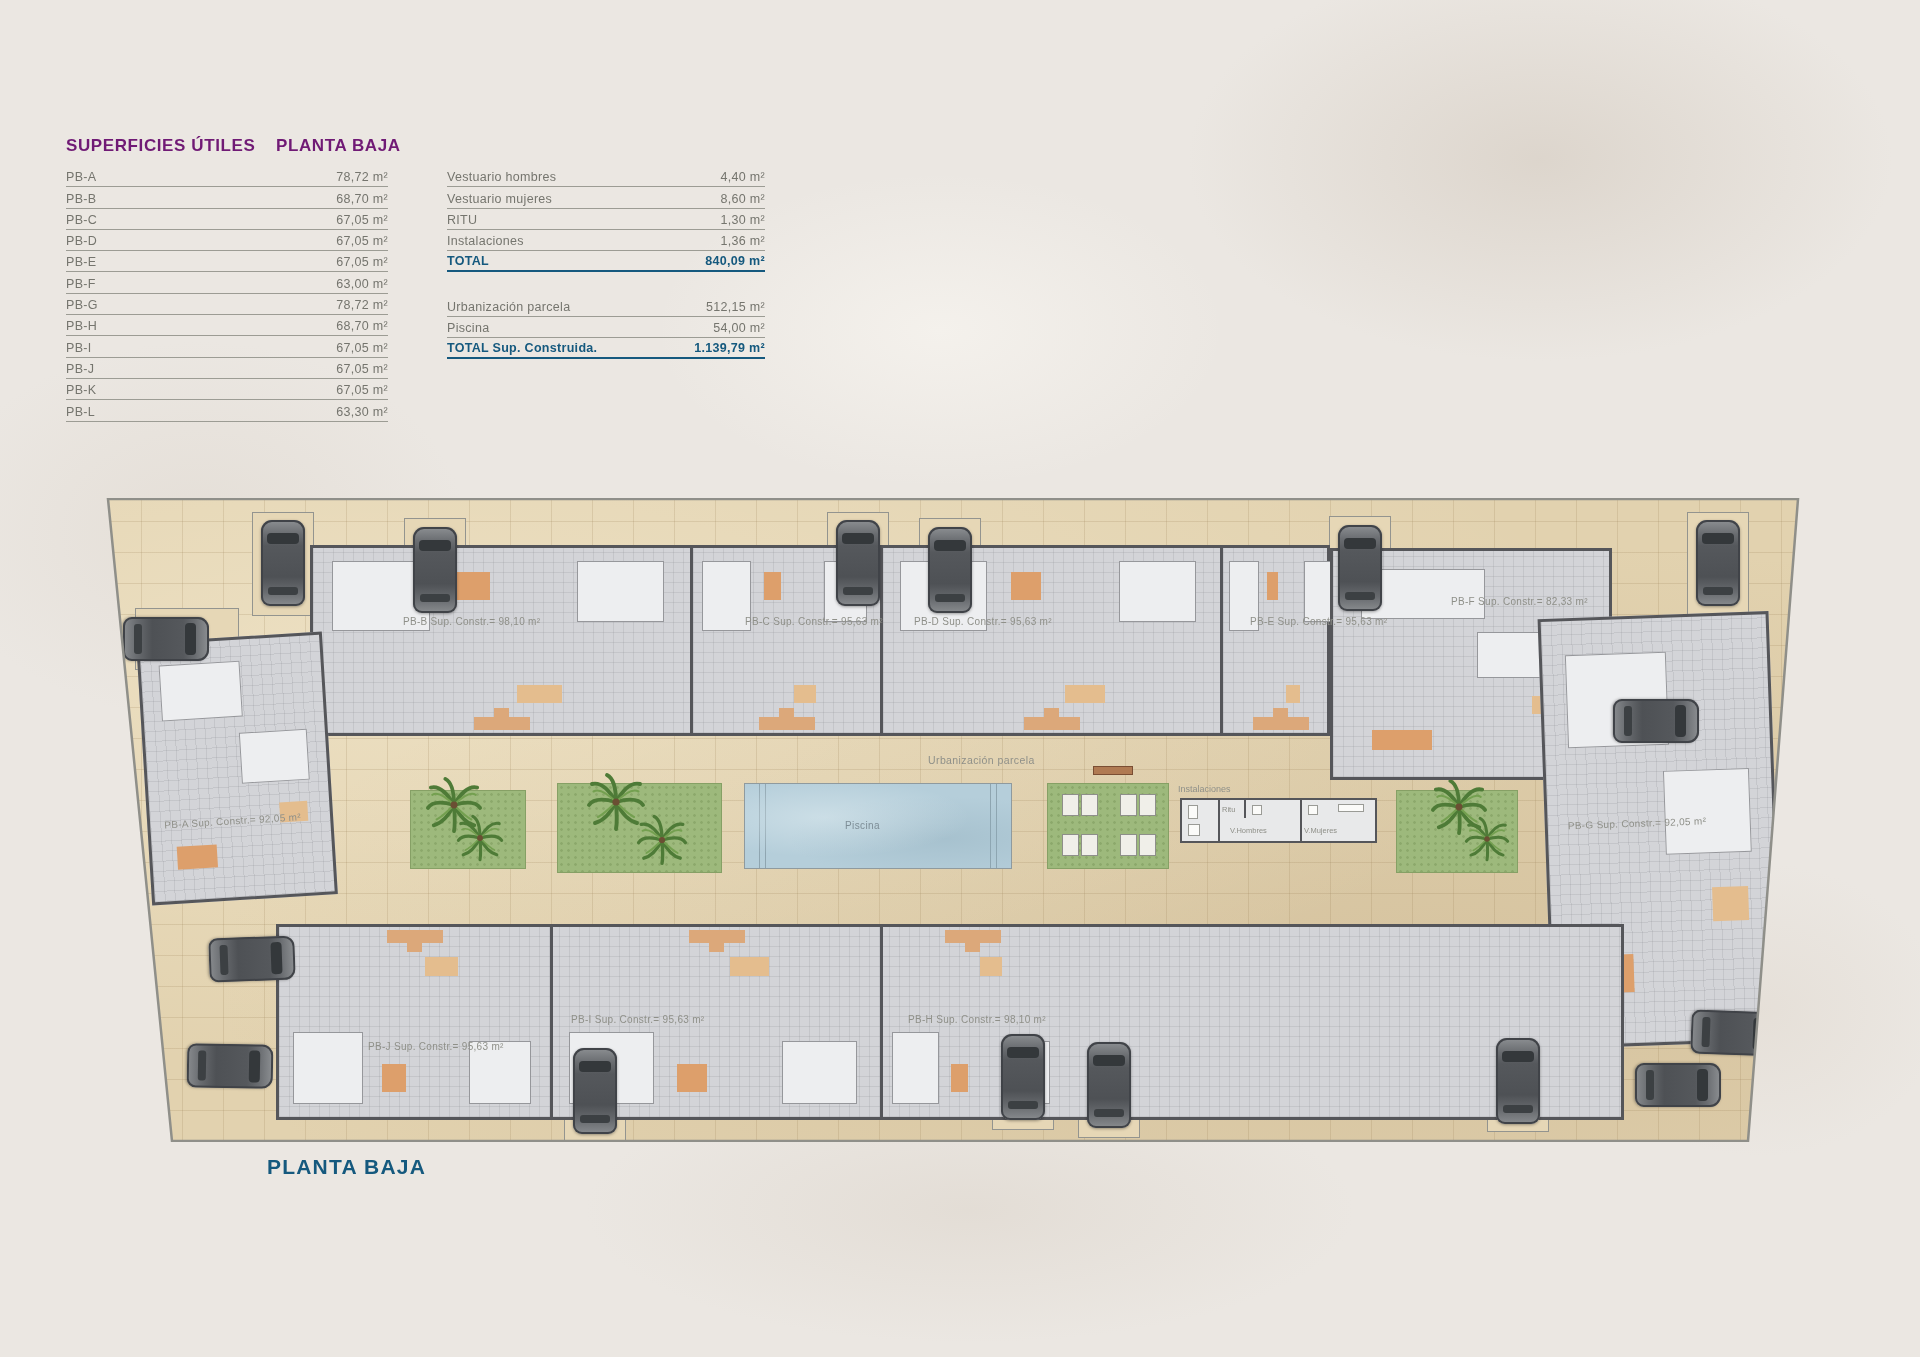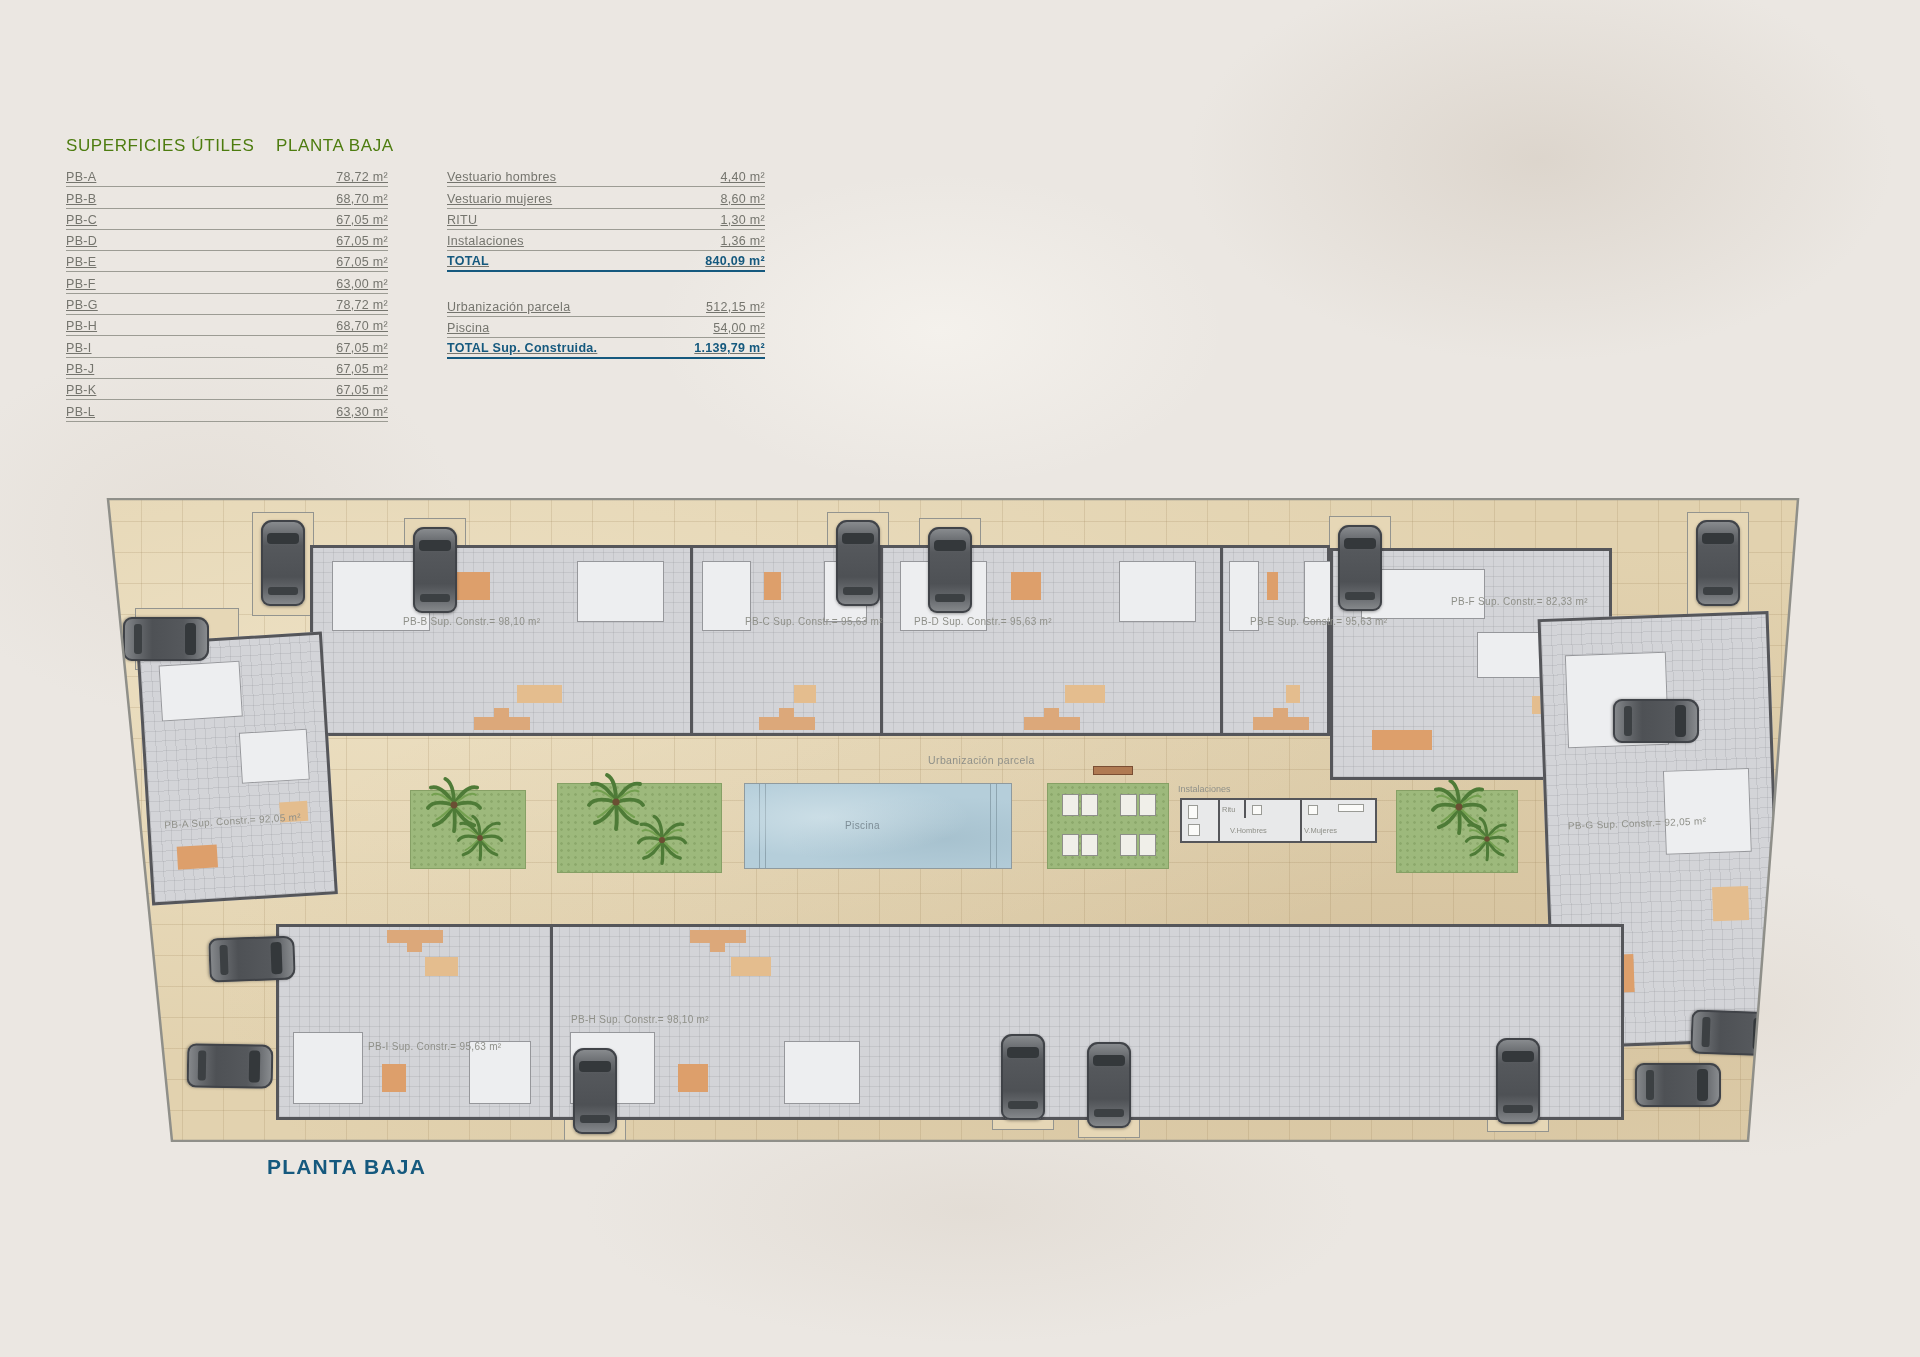--- a/index.html
+++ b/index.html
@@ -10,24 +10,24 @@
     color:#75756e;
   }
   .blob{position:absolute;border-radius:50%;pointer-events:none;}
   .blob.b1{left:1050px;top:-120px;width:980px;height:560px;background:radial-gradient(closest-side,rgba(209,199,187,.55),rgba(209,199,187,0) 72%);}
   .blob.b2{left:-180px;top:260px;width:760px;height:540px;background:radial-gradient(closest-side,rgba(222,214,204,.5),rgba(222,214,204,0) 70%);}
   .blob.b3{left:420px;top:1020px;width:1100px;height:380px;background:radial-gradient(closest-side,rgba(219,211,201,.5),rgba(219,211,201,0) 70%);}
   .blob.b4{left:560px;top:120px;width:760px;height:420px;background:radial-gradient(closest-side,rgba(245,242,237,.9),rgba(245,242,237,0) 75%);}
   .blob.b5{left:1500px;top:800px;width:520px;height:420px;background:radial-gradient(closest-side,rgba(224,216,206,.5),rgba(224,216,206,0) 70%);}
 
   
-  .hdr{position:absolute;font-weight:normal;font-size:17px;letter-spacing:.6px;color:#4d7c0f;white-space:nowrap;}
+  .hdr{position:absolute;font-weight:bold;font-size:17px;letter-spacing:.6px;color:#701a75;white-space:nowrap;}
   .hdr.t1{left:66px;top:136px;}
   .hdr.t2{left:276px;top:136px;}
-  .tbl{position:absolute;text-decoration:underline;}
+  .tbl{position:absolute;}
   .tbl .trow{display:flex;justify-content:space-between;align-items:flex-end;height:21.3px;
     border-bottom:1px solid #9c9c94;font-size:12.5px;letter-spacing:.3px;padding-bottom:2px;box-sizing:border-box;}
   .tbl.areas{left:66px;top:166px;width:322px;}
   .tbl.summary{left:447px;top:166px;width:318px;}
   .trow.total{color:#15597e;font-weight:bold;border-bottom:2px solid #15597e;}
   .tspacer{height:23px;}
 
   
   .site{
     position:absolute;left:100px;top:498px;width:1706px;height:644px;
@@ -415,20 +415,28 @@
     <div class="room rb"></div>
     <div class="tan ta"></div>
     <div class="tan tb"></div>
     <span class="unit-label">PB-G Sup. Constr.= 92,05 m²</span>
   </div>
 
   <div class="strip strip-bottom">
 
 
 
+      <div class="cell">
+        <div class="room r1"></div>
+        <div class="room r2"></div>
+        <div class="tan t1"></div>
+        <div class="tan t2"></div>
+        <div class="tee"></div>
+        <span class="unit-label">PB-J Sup. Constr.= 95,63 m²</span>
+      </div>
 
       <div class="cell">
         <div class="room r1"></div>
         <div class="room r2"></div>
         <div class="tan t1"></div>
         <div class="tan t2"></div>
         <div class="tee"></div>
         <span class="unit-label">PB-I Sup. Constr.= 95,63 m²</span>
       </div>
 

